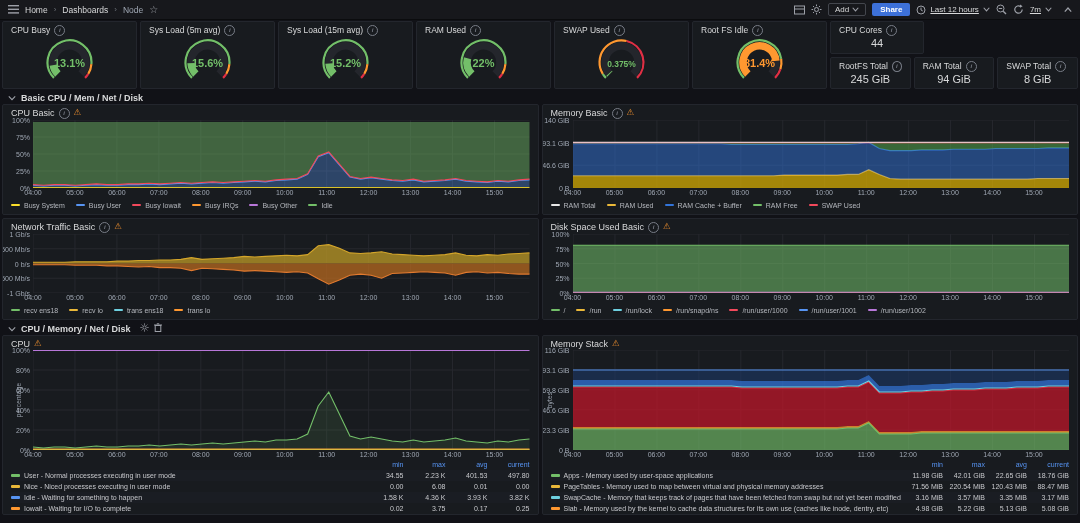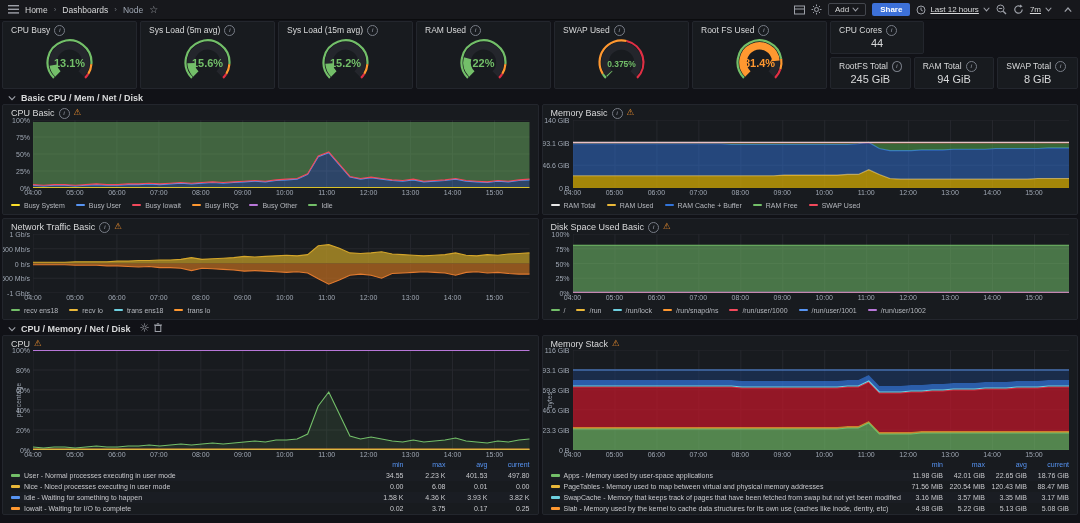--- a/index.html
+++ b/index.html
@@ -212,21 +212,21 @@
           <path d="M 31.62 48.38 A 26 26 0 0 1 27.83 43.58" stroke="#73bf69" stroke-width="2.6" fill="none"></path>
           <path d="M 27.83 43.58 A 26 26 0 0 1 56.07 4.72" stroke="#ff9830" stroke-width="2.6" fill="none"></path>
           <path d="M 56.07 4.72 A 26 26 0 0 1 68.38 48.38" stroke="#e02f44" stroke-width="2.6" fill="none"></path>
           <path d="M 35.45 42.99 A 19.5 19.5 0 1 1 63.79 43.79" stroke="#24262c" stroke-width="9" fill="none"></path>
           <path d="M 36.21 43.79 A 19.5 19.5 0 0 1 35.45 42.99" stroke="#73bf69" stroke-width="9" fill="none"></path>
           <text x="50" y="36" text-anchor="middle" font-size="10" font-weight="bold" fill="#73bf69" font-family="Liberation Sans,sans-serif">0.375%</text>
         </svg>
     </div>
     <div class="panel gauge-panel">
       <div class="ph gauge-head">
-          <span>Root FS Used</span>
+          <span>Root FS Idle</span>
           <span class="ico-info">i</span>
         </div>
       <svg class="gsvg" viewBox="0 0 100 58">
           <path d="M 31.62 48.38 A 26 26 0 1 1 75.68 25.93" stroke="#73bf69" stroke-width="2.6" fill="none"></path>
           <path d="M 75.68 25.93 A 26 26 0 0 1 74.73 38.03" stroke="#ff9830" stroke-width="2.6" fill="none"></path>
           <path d="M 74.73 38.03 A 26 26 0 0 1 68.38 48.38" stroke="#e02f44" stroke-width="2.6" fill="none"></path>
           <path d="M 69.42 28.23 A 19.5 19.5 0 0 1 63.79 43.79" stroke="#24262c" stroke-width="9" fill="none"></path>
           <path d="M 36.21 43.79 A 19.5 19.5 0 1 1 69.42 28.23" stroke="#ff9830" stroke-width="9" fill="none"></path>
           <text x="50" y="36" text-anchor="middle" font-size="13" font-weight="bold" fill="#ff9830" font-family="Liberation Sans,sans-serif">81.4%</text>
         </svg>

